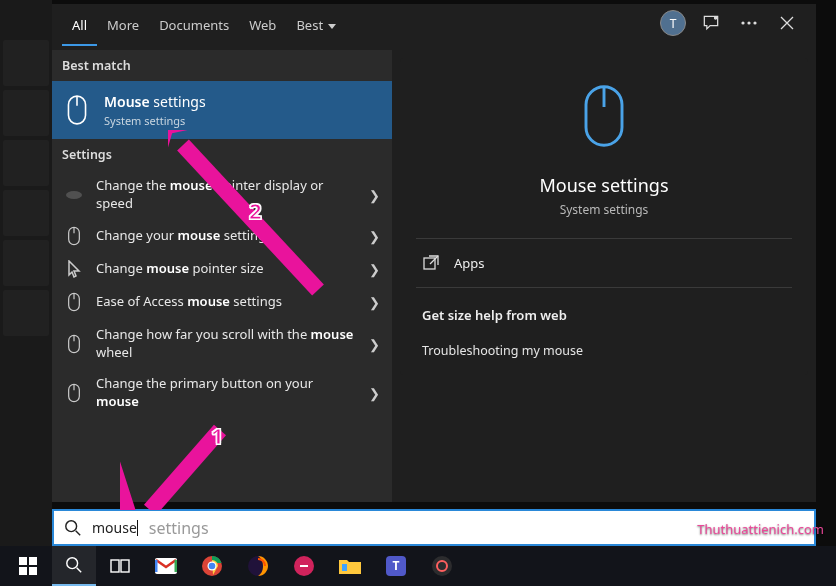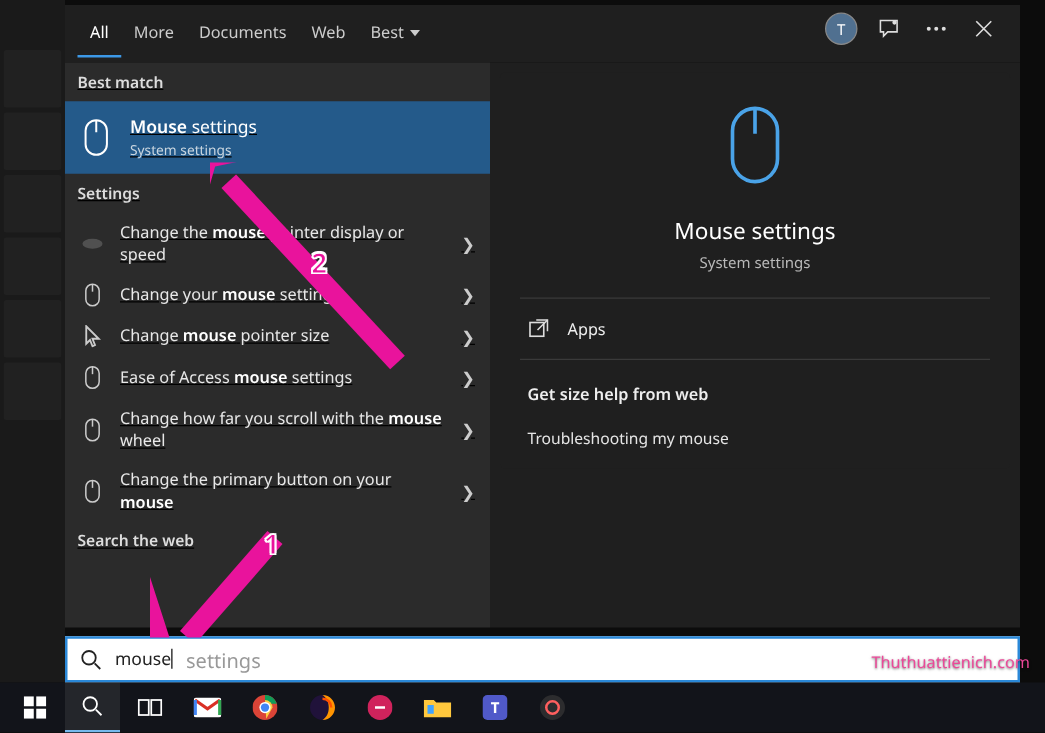--- a/index.html
+++ b/index.html
@@ -11,21 +11,21 @@
 
   .tabs-bar { position: absolute; left: 52px; top: 4px; width: 764px; height: 46px; background: #1f1f1f; display: flex; align-items: flex-start; padding: 0 10px; color: #ccc; font-size: 13px; }
   .tab { padding: 12px 10px 10px 10px; cursor: pointer; border-bottom: 2px solid transparent; }
   .tab.active { color: #fff; border-bottom-color: #3c98e6; }
   .tab.more::after { content: ""; display: inline-block; width: 0; height: 0; margin-left: 5px; border-left: 4px solid transparent; border-right: 4px solid transparent; border-top: 5px solid #ccc; vertical-align: middle; }
   .tabs-spacer { flex: 1; }
   .tab-icon { width: 38px; height: 38px; display: flex; align-items: center; justify-content: center; color: #ddd; cursor: pointer; border-radius: 3px; }
   .avatar-badge { width: 26px; height: 26px; border-radius: 50%; background: #507090; color: #fff; display: flex; align-items: center; justify-content: center; font-size: 12px; border: 1px solid #888; }
   .close-x { font-size: 14px; }
 
-  .left-col { position: absolute; left: 52px; top: 50px; width: 340px; height: 452px; background: #2b2b2b; overflow: hidden; text-decoration: underline; }
+  .left-col { position: absolute; left: 52px; top: 50px; width: 340px; height: 452px; background: #2b2b2b; overflow: hidden; }
   .section-header { font-size: 12.5px; color: #ddd; padding: 7px 10px; font-weight: 600; }
   .best-match-item { display: flex; align-items: center; gap: 14px; padding: 11px 12px; background: #245a8a; color: #fff; cursor: pointer; }
   .bm-icon { width: 26px; height: 26px; display: flex; align-items: center; justify-content: center; }
   .bm-title { font-size: 14px; }
   .bm-sub { font-size: 11px; color: #c9d6e0; margin-top: 2px; }
   .bm-title b { font-weight: 600; }
 
   .setting-item { display: flex; align-items: center; gap: 12px; padding: 7px 12px; color: #e8e8e8; font-size: 13px; cursor: pointer; }
   .si-icon { width: 20px; display: flex; align-items: center; justify-content: center; opacity: .9; }
   .si-text { flex: 1; line-height: 1.35; }
@@ -173,21 +173,20 @@
           <svg width="16" height="20" viewBox="0 0 24 30" fill="none" stroke="#ddd" stroke-width="1.8">
             <rect x="4" y="2" width="16" height="26" rx="8"></rect>
             <line x1="12" y1="2" x2="12" y2="11"></line>
           </svg>
         </span>
         <span class="si-text">Change the primary button on your <b>mouse</b></span>
         <span class="si-chev">❯</span>
       </div>
     </div>
 
-  <div class="section-header">Search the web</div>
 </div>
 
 <div class="right-col">
   <div class="preview-card">
     <div>
       <svg width="54" height="68" viewBox="0 0 24 30" fill="none" stroke="#4aa3e8" stroke-width="1.3">
           <rect x="4" y="2" width="16" height="26" rx="8"></rect>
           <line x1="12" y1="2" x2="12" y2="11"></line>
         </svg>
     </div>

